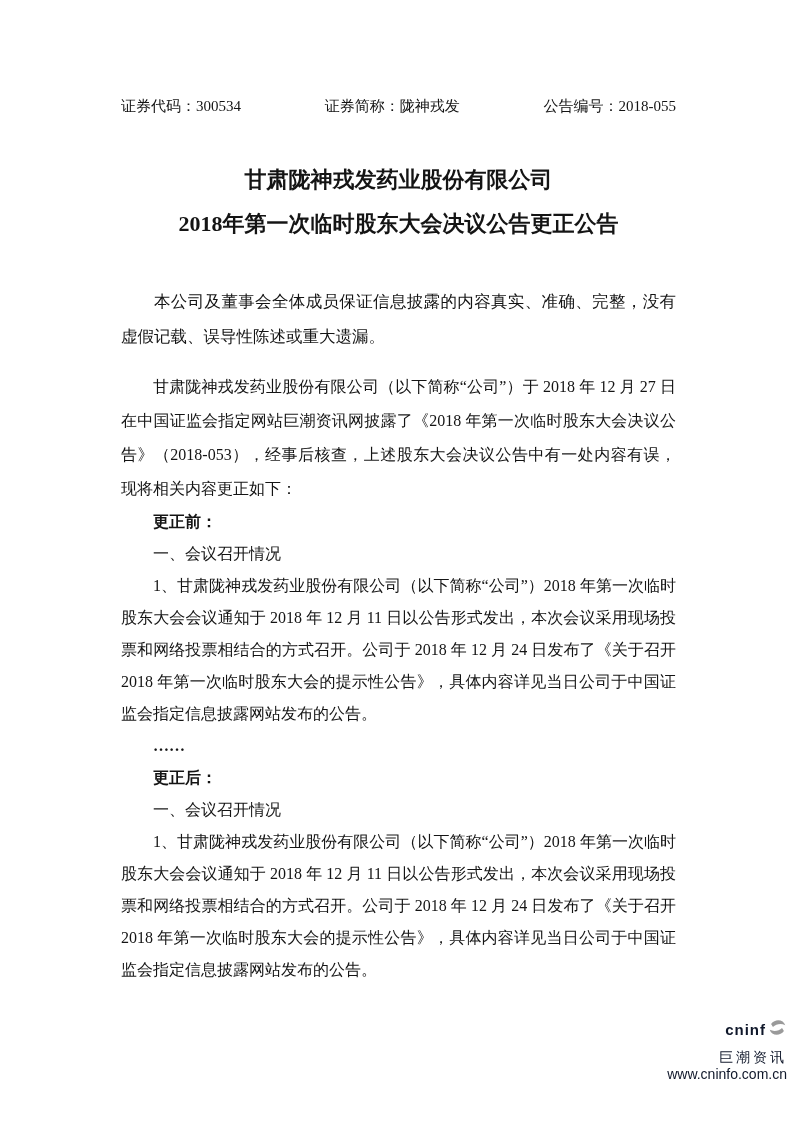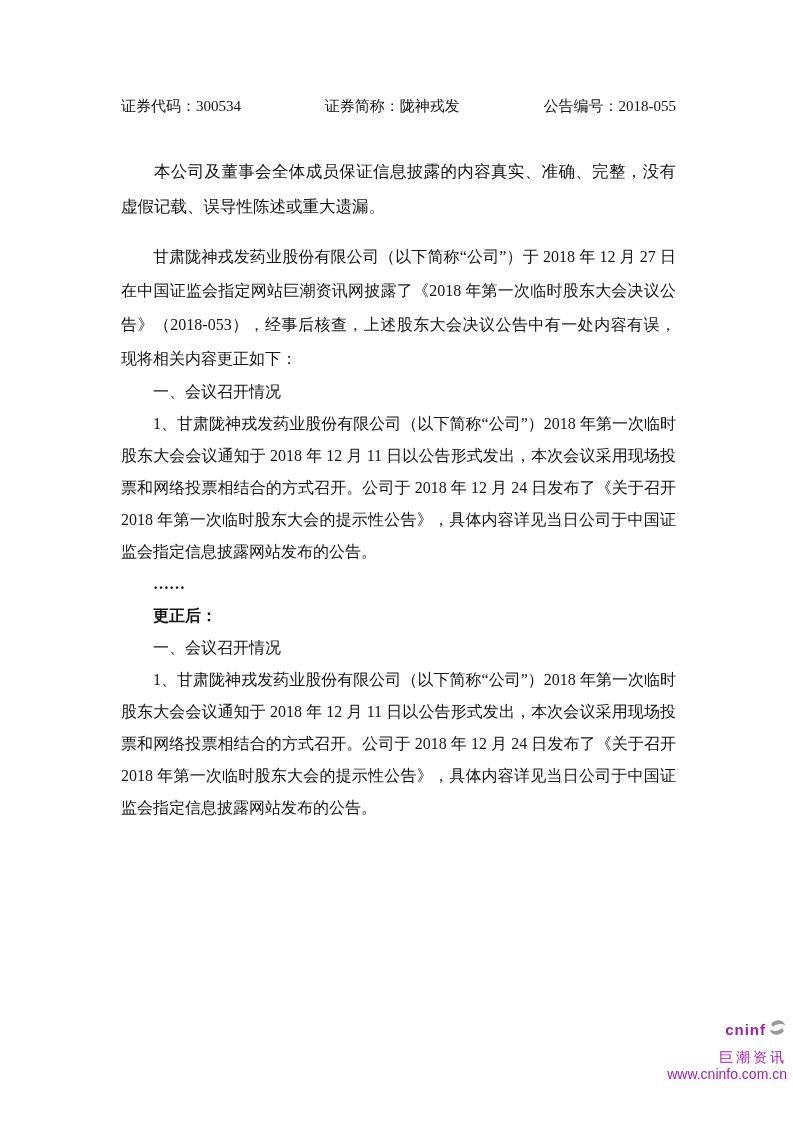--- a/index.html
+++ b/index.html
@@ -52,21 +52,21 @@
   .intro {
     margin-top: 16px;
     line-height: 34px;
   }
   .bold { font-weight: bold; }
   .logo {
     position: absolute;
     right: 6px;
     bottom: 10px;
     text-align: right;
-    color: #a21caf;
+    color: #0f172a;
     font-family: "Liberation Sans", "DejaVu Sans", sans-serif;
     line-height: 1.15;
   }
   .logo-row {
     display: flex;
     align-items: center;
     justify-content: flex-end;
     gap: 2px;
   }
   .logo-word {
@@ -89,25 +89,30 @@
 <body>
 
 <div class="page">
 
   <header class="doc-header">
     <span>证券代码：300534</span>
     <span>证券简称：陇神戎发</span>
     <span>公告编号：2018-055</span>
   </header>
 
+  <h1 class="doc-title">
+    <span>甘肃陇神戎发药业股份有限公司</span>
+    <span>2018年第一次临时股东大会决议公告更正公告</span>
+  </h1>
 
   <p class="disclaimer">本公司及董事会全体成员保证信息披露的内容真实、准确、完整，没有虚假记载、误导性陈述或重大遗漏。</p>
 
   <p class="para intro">甘肃陇神戎发药业股份有限公司（以下简称“公司”）于 2018 年 12 月 27 日在中国证监会指定网站巨潮资讯网披露了《2018 年第一次临时股东大会决议公告》（2018-053），经事后核查，上述股东大会决议公告中有一处内容有误，现将相关内容更正如下：</p>
 
+  <p class="para bold">更正前：</p>
   <p class="para">一、会议召开情况</p>
   <p class="para">1、甘肃陇神戎发药业股份有限公司（以下简称“公司”）2018 年第一次临时股东大会会议通知于 2018 年 12 月 11 日以公告形式发出，本次会议采用现场投票和网络投票相结合的方式召开。公司于 2018 年 12 月 24 日发布了《关于召开 2018 年第一次临时股东大会的提示性公告》，具体内容详见当日公司于中国证监会指定信息披露网站发布的公告。</p>
   <p class="para bold">……</p>
 
   <p class="para bold">更正后：</p>
   <p class="para">一、会议召开情况</p>
   <p class="para">1、甘肃陇神戎发药业股份有限公司（以下简称“公司”）2018 年第一次临时股东大会会议通知于 2018 年 12 月 11 日以公告形式发出，本次会议采用现场投票和网络投票相结合的方式召开。公司于 2018 年 12 月 24 日发布了《关于召开 2018 年第一次临时股东大会的提示性公告》，具体内容详见当日公司于中国证监会指定信息披露网站发布的公告。</p>
 
   <div class="logo">
     <div class="logo-row">

